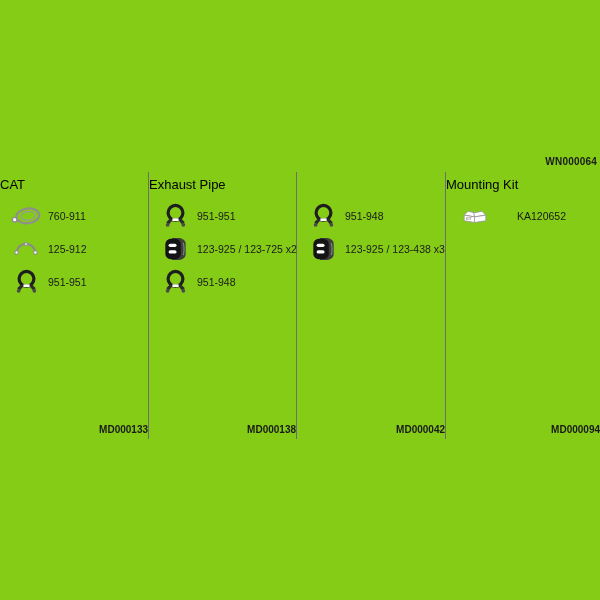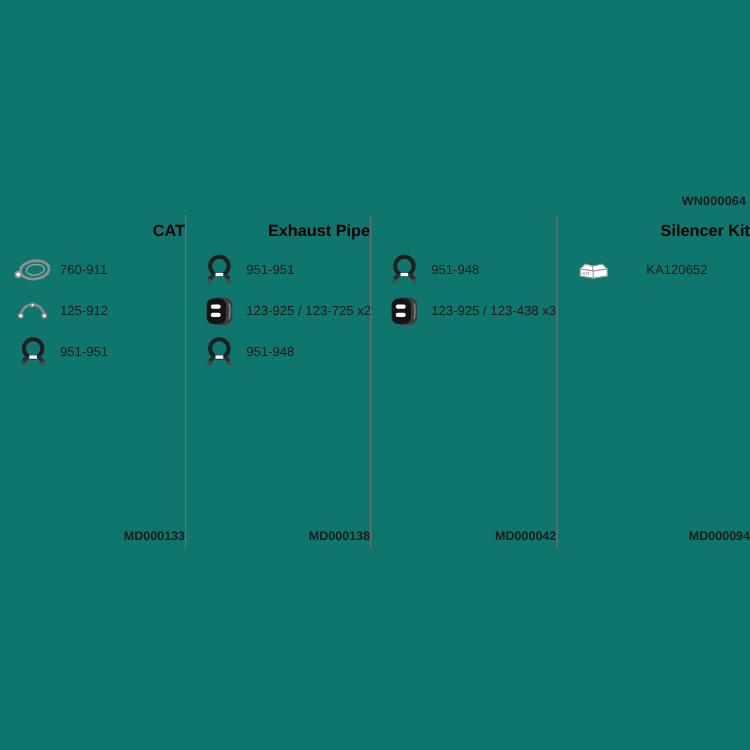--- a/index.html
+++ b/index.html
@@ -1,37 +1,37 @@
 <!DOCTYPE html>
 <html><head>
 <meta charset="utf-8">
 <style>
   html,body{margin:0;padding:0;background:#fff;}
   .sheet{
-    position:relative;width:600px;height:600px;background:#0f766e;
+    position:relative;width:600px;height:600px;background:#84cc16;
     font-family:"Liberation Sans",sans-serif;color:#1a1a1a;overflow:hidden;
   }
   .doc-code{
     position:absolute;top:156px;right:3px;
     font-size:10px;font-weight:bold;color:#1a1a1a;letter-spacing:0.2px;
   }
   .divider{
     position:absolute;top:172px;height:267px;width:1px;background:#6e6e6e;
   }
   .divider.d0{left:148px;}
   .divider.d1{left:296px;}
   .divider.d2{left:445px;}
   .col{position:absolute;top:0;height:600px;}
   .col-0{left:0;width:148px;}
   .col-1{left:149px;width:147px;}
   .col-2{left:297px;width:148px;}
   .col-3{left:446px;width:154px;}
   .col-title{
     position:absolute;top:177px;left:0;width:100%;margin:0;
-    text-align:right;font-size:13px;font-weight:bold;color:#000;
+    text-align:left;font-size:13px;font-weight:normal;color:#000;
   }
   .rows{position:absolute;top:199px;left:0;right:0;}
   .row{height:33px;display:flex;align-items:center;padding-left:8px;}
   .col-3 .row{padding-left:11px;gap:20px;}
   .icon-box{width:36px;display:flex;justify-content:center;align-items:center;flex:0 0 36px;}
   .label{margin-left:4px;font-size:10.5px;color:#1a1a1a;white-space:nowrap;}
   .col-footer{
     position:absolute;top:424px;left:0;width:100%;
     text-align:right;font-size:10px;font-weight:bold;color:#1a1a1a;
   }
@@ -163,21 +163,21 @@
                 <path d="M21.5 7 c1.5 2 1.5 12 0 14" fill="none" stroke="#8a8a8a" stroke-width="1.2"></path>
               </svg>
             </span>
       <span class="label">123-925 / 123-438 x3</span>
     </div>
 
   </div>
       <div class="col-footer">MD000042</div>
     </section>
       <section class="col col-3">
-      <h2 class="col-title">Silencer Kit</h2>
+      <h2 class="col-title">Mounting Kit</h2>
       <div class="rows">
     <div class="row">
       <span class="icon-box">
               <svg width="26" height="16" viewBox="0 0 30 18">
                 <g fill="#ffffff" stroke="#979797" stroke-width="1" stroke-linejoin="round">
                   <path d="M2.5 8 L7 3.5 L15.5 5.5 L14.5 10 Z"></path>
                   <path d="M27.5 8 L23 3.5 L13.5 5.5 L14.5 10 Z"></path>
                   <path d="M2.5 8 L14.5 10 L27.5 8 L27.5 14.5 L14.5 16.5 L2.5 14.5 Z"></path>
                   <path d="M14.5 10 L14.5 16.5" fill="none"></path>
                 </g>

